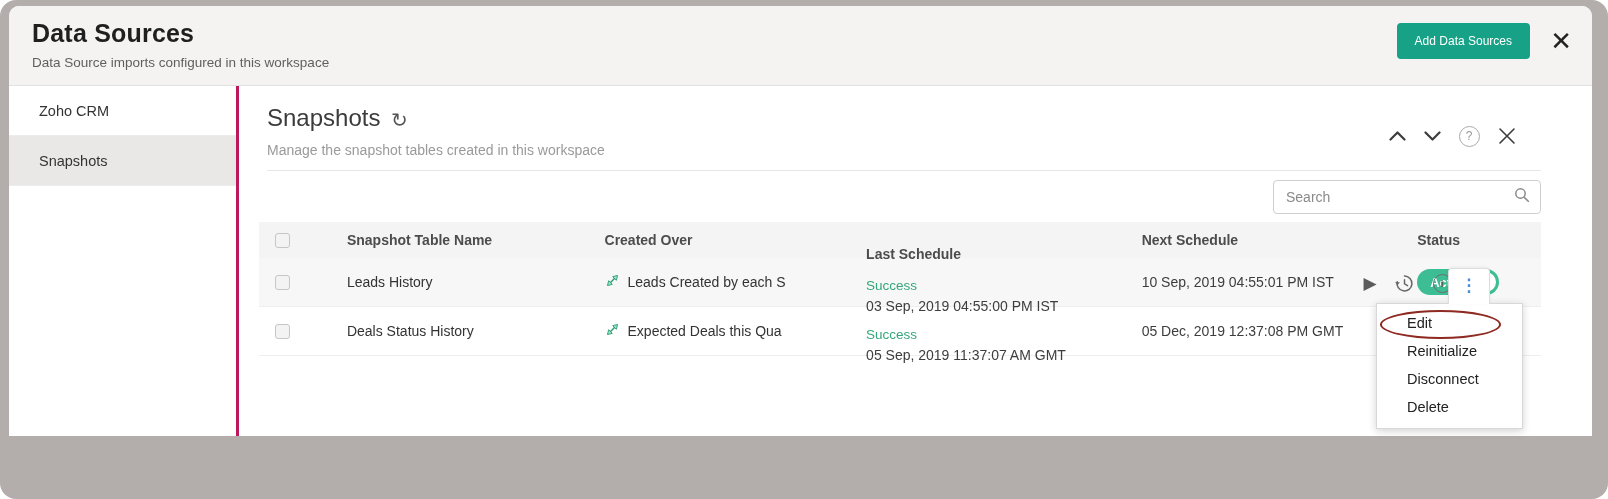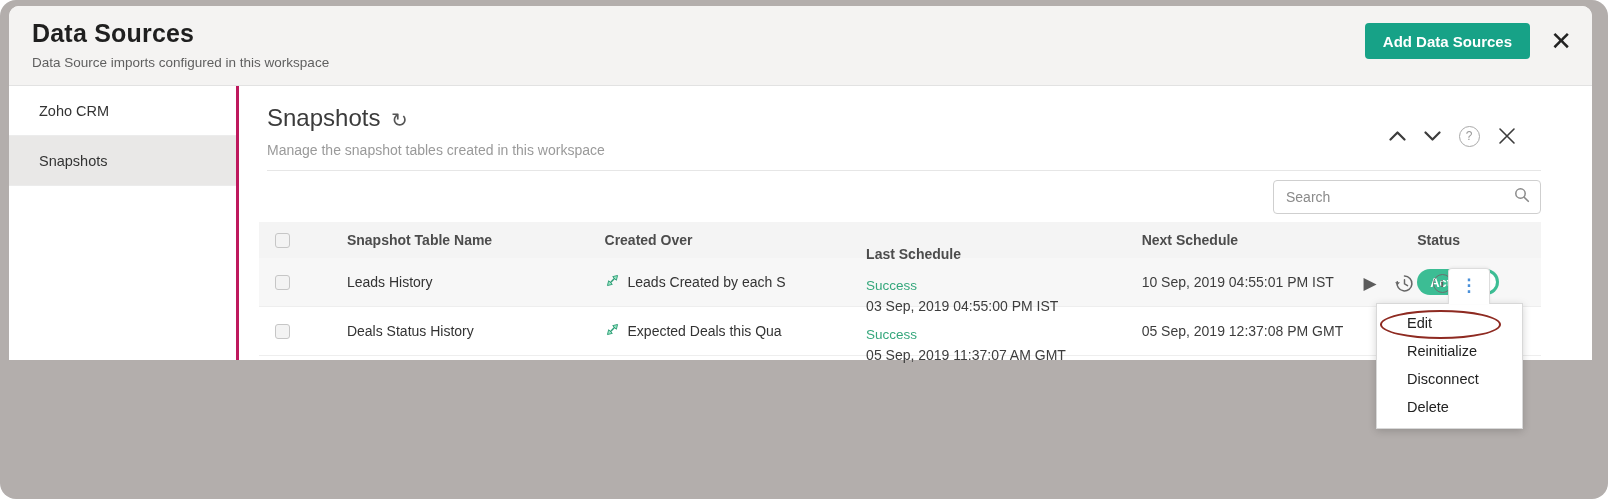--- a/index.html
+++ b/index.html
@@ -1,24 +1,24 @@
 <!DOCTYPE html>
 <html><head>
 <meta charset="utf-8">
 <style>
   * { margin:0; padding:0; box-sizing:border-box; }
   html,body { background:#ffffff; font-family:"Liberation Sans", sans-serif; }
   .stage { position:relative; width:1608px; height:499px; background:#b3aeac; border-radius:16px; overflow:hidden; }
-  .modal { position:absolute; left:9px; top:6px; width:1583px; height:354px; background:#ffffff; border-radius:10px 10px 4px 4px; overflow:visible; }
+  .modal { position:absolute; left:9px; top:6px; width:1583px; height:430px; background:#ffffff; border-radius:10px 10px 4px 4px; overflow:visible; }
 
   
   .modal-header { position:absolute; left:0; top:0; width:100%; height:80px; background:#f4f3f2; border-bottom:1px solid #e2e2e2; border-radius:10px 10px 0 0; }
   .hdr-title { position:absolute; left:23px; top:13px; font-size:25px; font-weight:bold; color:#1f1f1f; letter-spacing:.2px; }
   .hdr-sub { position:absolute; left:23px; top:49px; font-size:13.5px; color:#5f5f5f; }
-  .add-btn { position:absolute; right:62px; top:17px; height:36px; padding:16px 18px; background:#17a287; color:#fff; font-size:15px; font-weight:bold; border:none; border-radius:4px; cursor:pointer; display:flex; align-items:center; }
+  .add-btn { position:absolute; right:62px; top:17px; height:36px; padding:16px 18px; background:#17a287; color:#fff; font-size:12px; font-weight:normal; border:none; border-radius:4px; cursor:pointer; display:flex; align-items:center; }
   .hdr-close { position:absolute; right:20px; top:22px; font-size:26px; font-weight:300; color:#222; cursor:pointer; line-height:1; }
 
   
   .sidebar { position:absolute; left:0; top:80px; width:230px; bottom:0; background:#fff; border-right:3px solid #be185d; }
   .side-item { height:50px; display:flex; align-items:center; padding-left:30px; font-size:14.5px; color:#333; border-bottom:1px solid #ececec; cursor:pointer; }
   .side-item.selected { background:#e9e8e7; }
 
   
   .main { position:absolute; left:230px; top:80px; right:0; bottom:0; background:#fff; }
   .panel-title { position:absolute; left:28px; top:18px; font-size:24px; color:#3b3b3b; }
@@ -182,21 +182,21 @@
                   <polygon points="13.4,2.6 8.2,3.9 12.1,7.8" fill="#9ae6c3" stroke="#2e9e77" stroke-width="1"></polygon>
                   <polygon points="2.6,13.4 7.8,12.1 3.9,8.2" fill="#9ae6c3" stroke="#2e9e77" stroke-width="1"></polygon>
                 </svg>
             </span>
             <span class="created-text">Expected Deals this Qua</span>
           </div>
           <div class="c-last">
             <div class="success">Success</div>
             <div class="sched-time">05 Sep, 2019 11:37:07 AM GMT</div>
           </div>
-          <div class="c-next sched-time">05 Sep, 2019 12:37:08 PM GMT</div>
+          <div class="c-next sched-time">05 Dec, 2019 12:37:08 PM GMT</div>
           <div class="c-status">
             <span class="badge">
               <span>Active</span>
               <span class="badge-check">✓</span>
             </span>
           </div>
           <div class="c-actions"></div>
         </div>
       </div>
 

